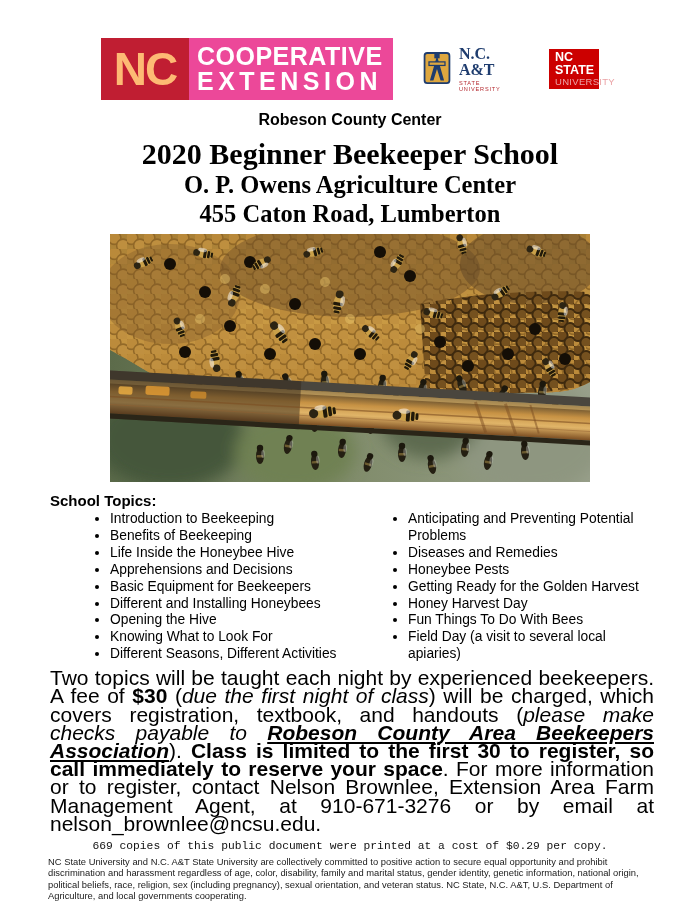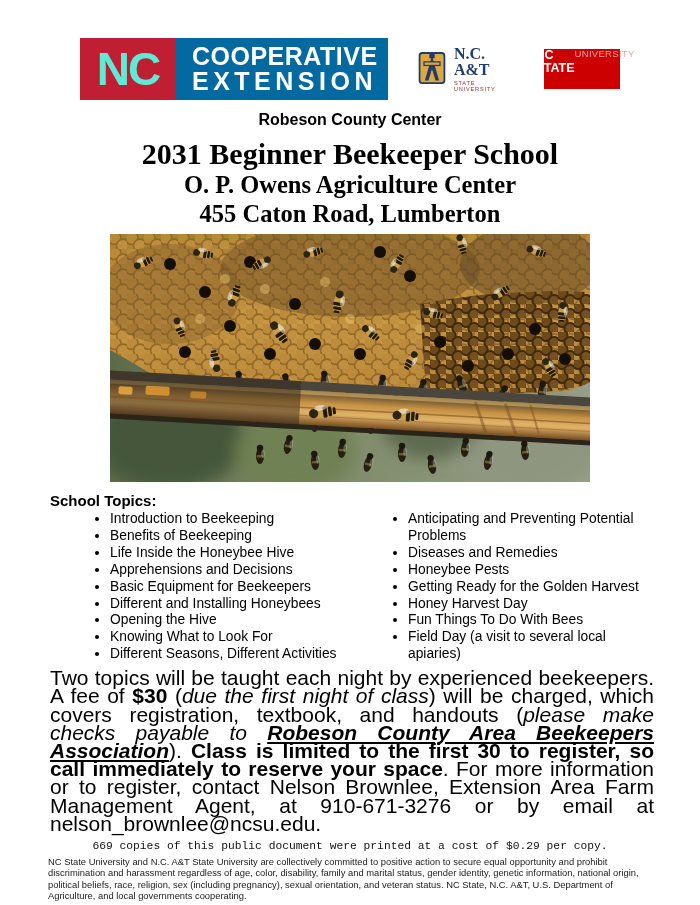--- a/index.html
+++ b/index.html
@@ -4,30 +4,30 @@
 <style>
   html,body{margin:0;padding:0;background:#ffffff;}
   .page{
     width:700px;height:905px;position:relative;overflow:hidden;
     background:#ffffff;color:#000;
     font-family:"Liberation Sans",sans-serif;
   }
   
   .logo-row{display:flex;align-items:center;justify-content:center;gap:28px;padding-top:38px;}
   .ext-logo{display:flex;height:62px;}
-  .ext-red{width:96px;background:#C01E32;color:#5eead4;display:flex;align-items:center;justify-content:center;
+  .ext-red{width:88px;background:#C01E32;color:#fdba74;display:flex;align-items:center;justify-content:center;
     font-weight:bold;font-size:46px;letter-spacing:-2px;}
-  .ext-blue{width:196px;background:#0369a1;color:#fff;display:flex;flex-direction:column;justify-content:center;
-    padding-left:16px;font-weight:bold;line-height:1.0;}
+  .ext-blue{width:196px;background:#ec4899;color:#fff;display:flex;flex-direction:column;justify-content:center;
+    padding-left:8px;font-weight:bold;line-height:1.0;}
   .ext-blue .l1{font-size:25px;letter-spacing:0.5px;}
   .ext-blue .l2{font-size:25px;letter-spacing:4.5px;}
   .ncat{display:flex;align-items:center;gap:6px;width:100px;}
   .ncat-txt .nm{font-family:"Liberation Serif",serif;font-weight:bold;font-size:16px;color:#1E3C6E;line-height:1;}
   .ncat-txt .sb{font-size:5.6px;color:#B5292F;letter-spacing:0.8px;margin-top:2px;}
-  .ncstate{width:76px;height:40px;background:#CC0000;color:#fff;display:flex;
+  .ncstate{width:50px;height:40px;background:#CC0000;color:#fff;display:flex;flex-direction:column;
     justify-content:center;padding-left:6px;box-sizing:border-box;line-height:1.05;}
   .ncstate .nm{font-weight:bold;font-size:12.5px;}
   .ncstate .sb{font-size:9.5px;color:#EBA3A6;letter-spacing:0.3px;}
   
   .county{ text-align:center;font-weight:bold;font-size:16px;margin-top:11px;}
   .title-block{font-family:"Liberation Serif",serif;font-weight:bold;text-align:center;}
   .title-main{font-size:30px;margin-top:8px;line-height:33px;}
   .title-sub{font-size:24.5px;line-height:29px;}
   
   .photo{display:block;margin:6px auto 0 auto;}
@@ -76,21 +76,21 @@
     </div>
     <div class="ncstate">
       <div class="nm">NC STATE</div>
       <div class="sb">UNIVERSITY</div>
     </div>
   </div>
 
   <div class="county">Robeson County Center</div>
 
   <div class="title-block">
-    <div class="title-main">2031 Beginner Beekeeper School</div>
+    <div class="title-main">2020 Beginner Beekeeper School</div>
     <div class="title-sub">O. P. Owens Agriculture Center</div>
     <div class="title-sub">455 Caton Road, Lumberton</div>
   </div>
 
   <svg class="photo" width="480" height="248" viewBox="0 0 480 248">
     <defs>
       <linearGradient id="bgG" x1="0" y1="0" x2="1" y2="0">
         <stop offset="0" stop-color="#5c6b4a"></stop>
           <stop offset="0.45" stop-color="#7e8a68"></stop>
           <stop offset="1" stop-color="#99a08b"></stop>

